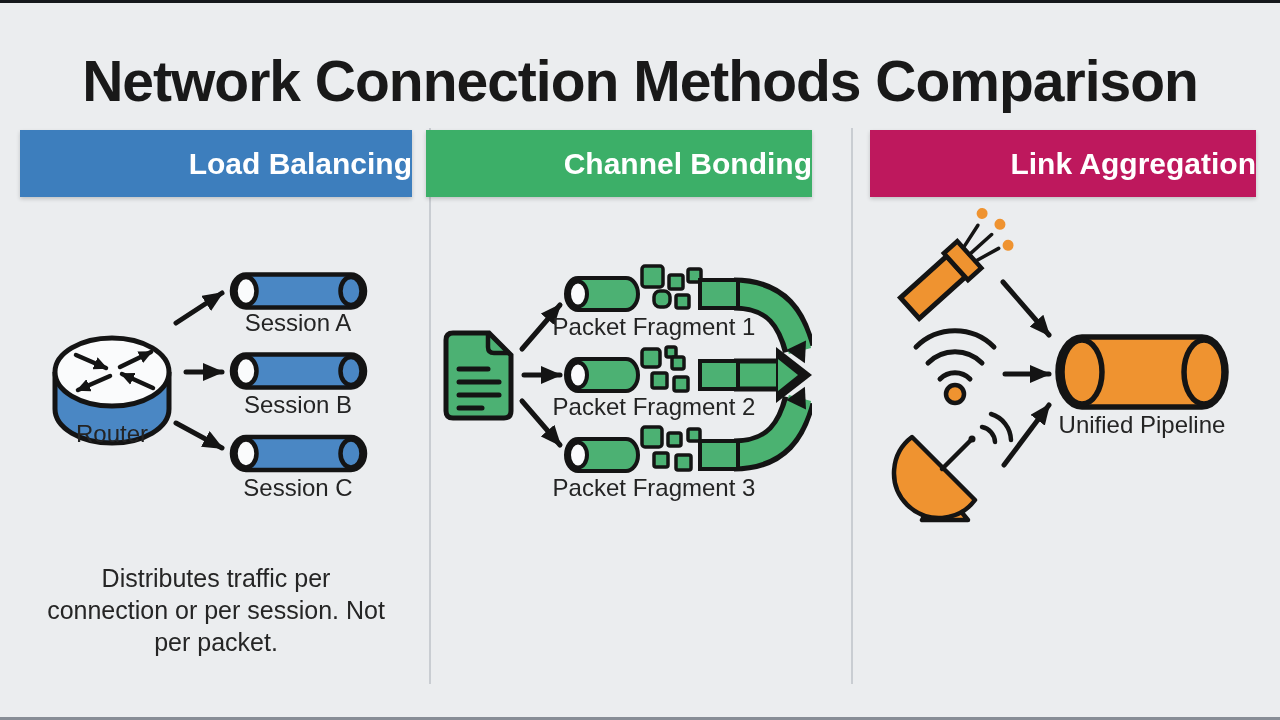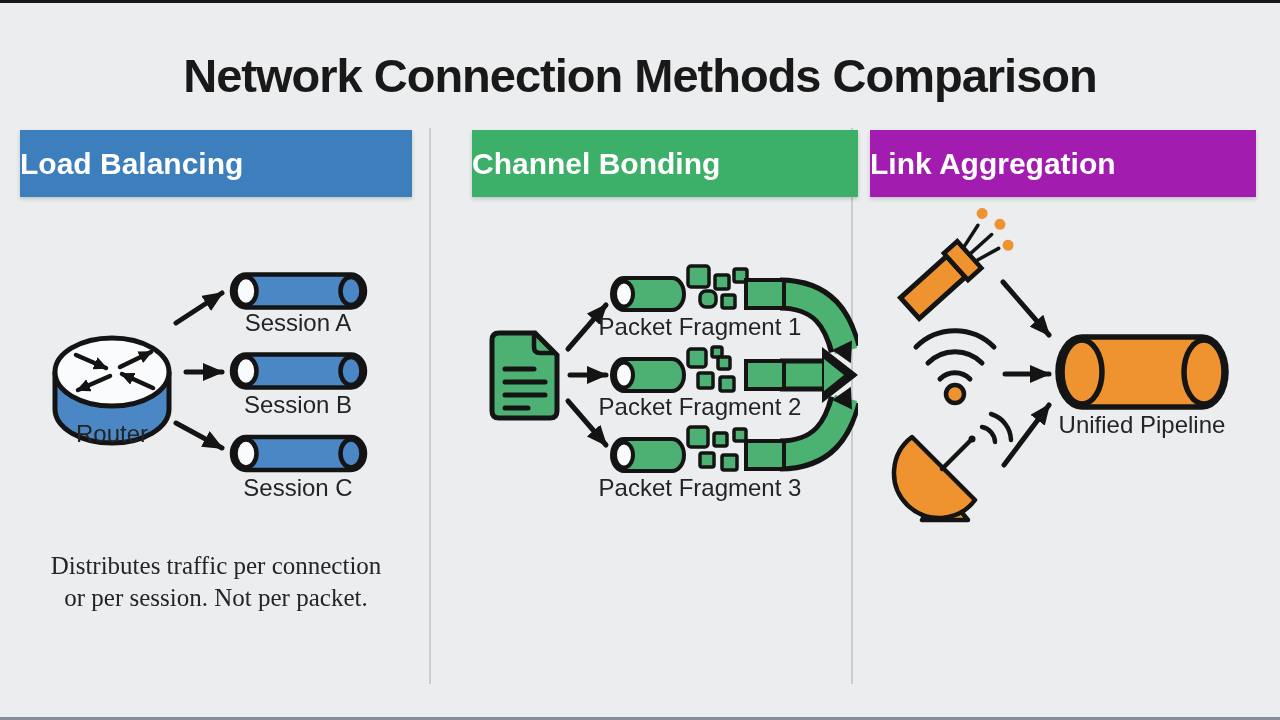--- a/index.html
+++ b/index.html
@@ -6,41 +6,41 @@
   body{
     width:1280px;height:720px;overflow:hidden;position:relative;
     background:#ebedef;
     font-family:"Liberation Sans", sans-serif;
     -webkit-font-smoothing:antialiased;
   }
   .strip-top{position:absolute;top:0;left:0;width:1280px;height:3px;background:#15181c;}
   .strip-bottom{position:absolute;bottom:0;left:0;width:1280px;height:3px;background:#878d96;}
   .title{
     position:absolute;top:48px;left:0;width:1280px;
-    text-align:center;font-size:47px;font-weight:700;color:#191919;
+    text-align:center;font-size:57px;font-weight:700;color:#191919;
     letter-spacing:-1px;
   }
   .divider{position:absolute;top:128px;width:2px;height:556px;background:#c9cdd2;}
   #divider-1{left:429px;}
   #divider-2{left:851px;}
   .column{position:absolute;top:130px;height:590px;}
   #col-1{left:20px;width:392px;}
-  #col-2{left:472px;width:386px;}
+  #col-2{left:426px;width:386px;}
   #col-3{left:870px;width:386px;}
   .col-header{
-    height:67px;line-height:67px;text-align:left;
+    height:67px;line-height:67px;text-align:right;
     color:#ffffff;font-size:30px;font-weight:700;
     box-shadow:0 2px 4px rgba(0,0,0,.18);
   }
   .diagram{position:absolute;top:67px;left:0;}
   .desc{
     position:absolute;top:420px;left:0;right:0;
     text-align:center;font-size:25px;color:#252525;line-height:1.28;
   }
-  .desc p{margin:0 auto;font-family:Liberation Serif, serif;}
+  .desc p{margin:12px auto;}
   #col-1 .desc p{max-width:338px;}
   #col-2 .desc p{max-width:330px;}
   #col-3 .desc p{max-width:352px;}
   svg text{font-family:"Liberation Sans", sans-serif;fill:#242424;}
   .lbl{font-size:24px;text-anchor:middle;}
 </style>
 </head>
 <body>
 
 <div class="strip-top"></div>
@@ -192,21 +192,21 @@
         <rect x="262" y="232" width="12" height="12" rx="2"></rect>
       </g>
       <rect x="274" y="244" width="38" height="28" fill="#4cb173" stroke="#141414" stroke-width="4"></rect>
     </g>
     <text class="lbl" x="228" y="299">Packet Fragment 3</text>
   </svg>
 
 </div>
 
 <div class="column" id="col-3">
-  <div class="col-header" style="background-color: #a21caf;">Link Aggregation</div>
+  <div class="col-header" style="background-color: #be185d;">Link Aggregation</div>
 
   <svg class="diagram" width="386" height="350" viewBox="0 0 386 350">
     <defs>
       <marker id="ah3" markerUnits="userSpaceOnUse" markerWidth="22" markerHeight="18" refX="19" refY="9" orient="auto">
         <path d="M0 0 L21 9 L0 18 Z" fill="#141414"></path>
       </marker>
     </defs>
 
     <g>
       <g transform="translate(80,75) rotate(-42)">

